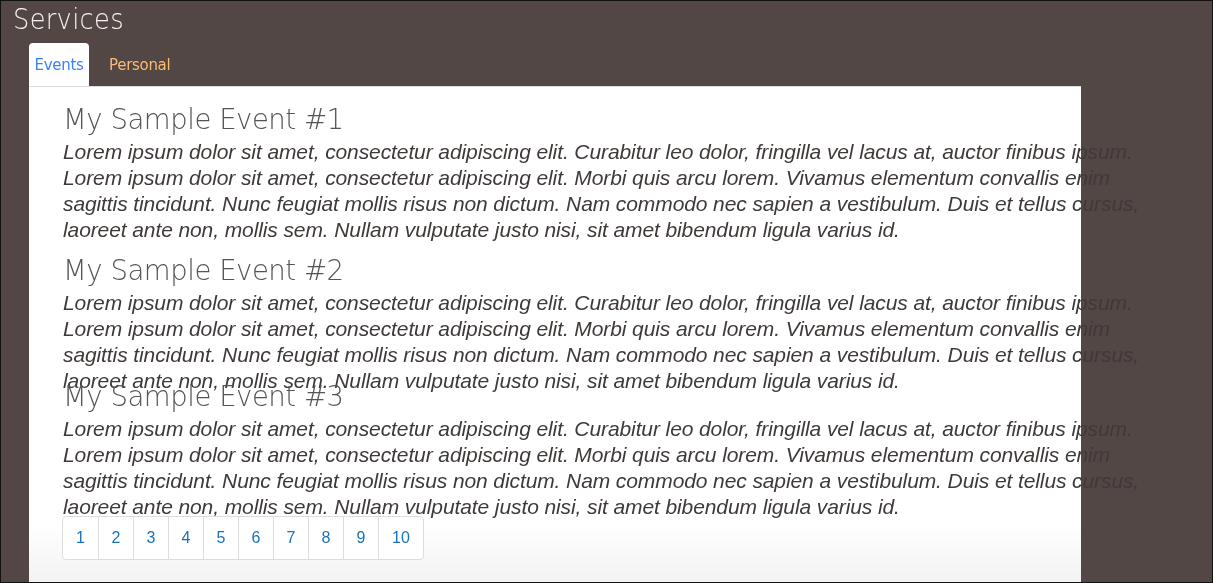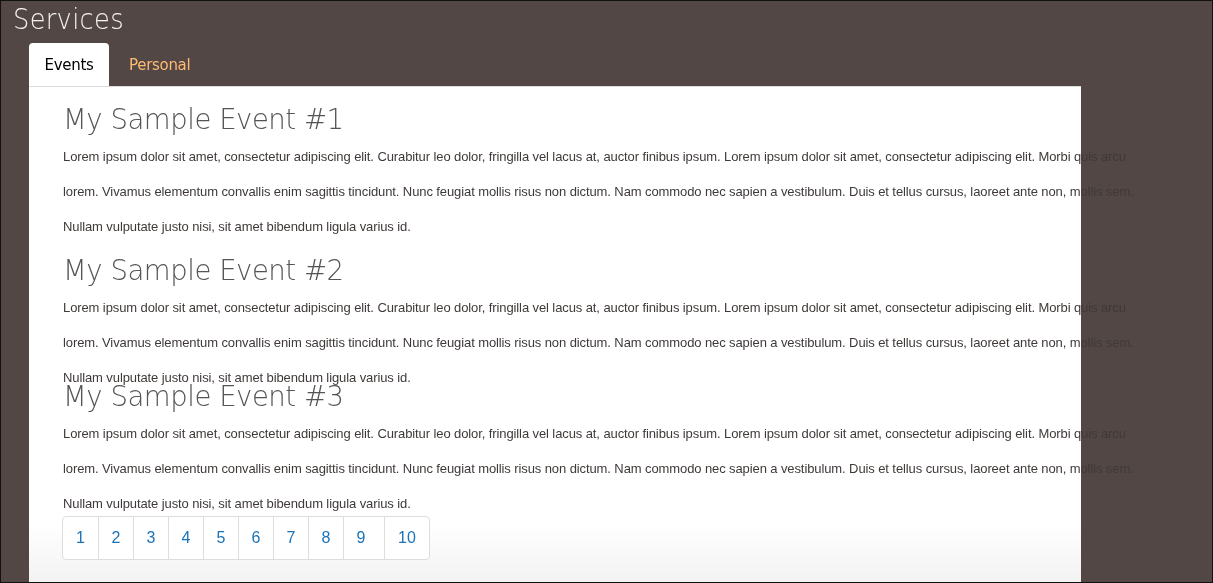--- a/index.html
+++ b/index.html
@@ -17,51 +17,52 @@
     font-family:"DejaVu Sans", sans-serif; letter-spacing:0.3px;
     transform:scaleX(0.92); transform-origin:left top;
   }
   .tabs { position:absolute; left:28px; top:42px; height:43px; display:flex; }
   .tab {
     height:43px; padding:0 18px; display:flex; align-items:center;
     font-family:"DejaVu Sans", sans-serif; font-size:15px; color:#fdba74;
     cursor:pointer; box-sizing:border-box; letter-spacing:-0.3px;
   }
   .tab.active {
-    background:#fff; color:#000000; border-radius:4px 4px 0 0;
-    width:80px; justify-content:center; padding:0;
+    background:#fff; color:#3b82f6; border-radius:4px 4px 0 0;
+    width:60px; justify-content:center; padding:0;
   }
   .tab.inactive { padding:0 20px; }
   .panel {
     position:absolute; left:28px; top:85px; width:1052px; height:497px;
     background:linear-gradient(to bottom, #ffffff 0%, #ffffff 88%, #f2f2f2 100%);
     border-top:1px solid #ddd;
   }
   .event { position:absolute; left:34px; width:1080px; }
   .event h2 {
     margin:0; font-family:"DejaVu Sans", sans-serif; font-weight:200;
     font-size:29px; color:#555; letter-spacing:-0.5px;
     transform:scaleX(0.95); transform-origin:left center;
     line-height:36px;
   }
   .event p {
-    margin:2px 0 0 0; font-size:13px; line-height:35px; color:#3f3a38;
+    margin:2px 0 0 0; font-size:21px; line-height:26px; color:#3f3a38;
     letter-spacing:-0.1px;
+    font-style:italic;
   }
   .pagination {
     position:absolute; left:33px; top:429px; height:42px; display:flex;
     border:1px solid #ddd; border-radius:4px; background:#fff; overflow:hidden;
   }
   .page {
     min-width:35px; height:42px; display:flex; align-items:center; justify-content:center;
     color:#1a73b8; font-size:16px; border-left:1px solid #ddd; box-sizing:border-box;
     cursor:pointer; padding:0 6px;
   }
   .page:first-child { border-left:none; }
-  .page.wide { min-width:45px;margin-left:6px; }
+  .page.wide { min-width:45px; }
 </style>
 </head>
 <body>
 
 <div class="section-title">Services</div>
 
 <div class="tabs">
   <div class="tab active">Events</div>
   <div class="tab inactive">Personal</div>
 </div>

